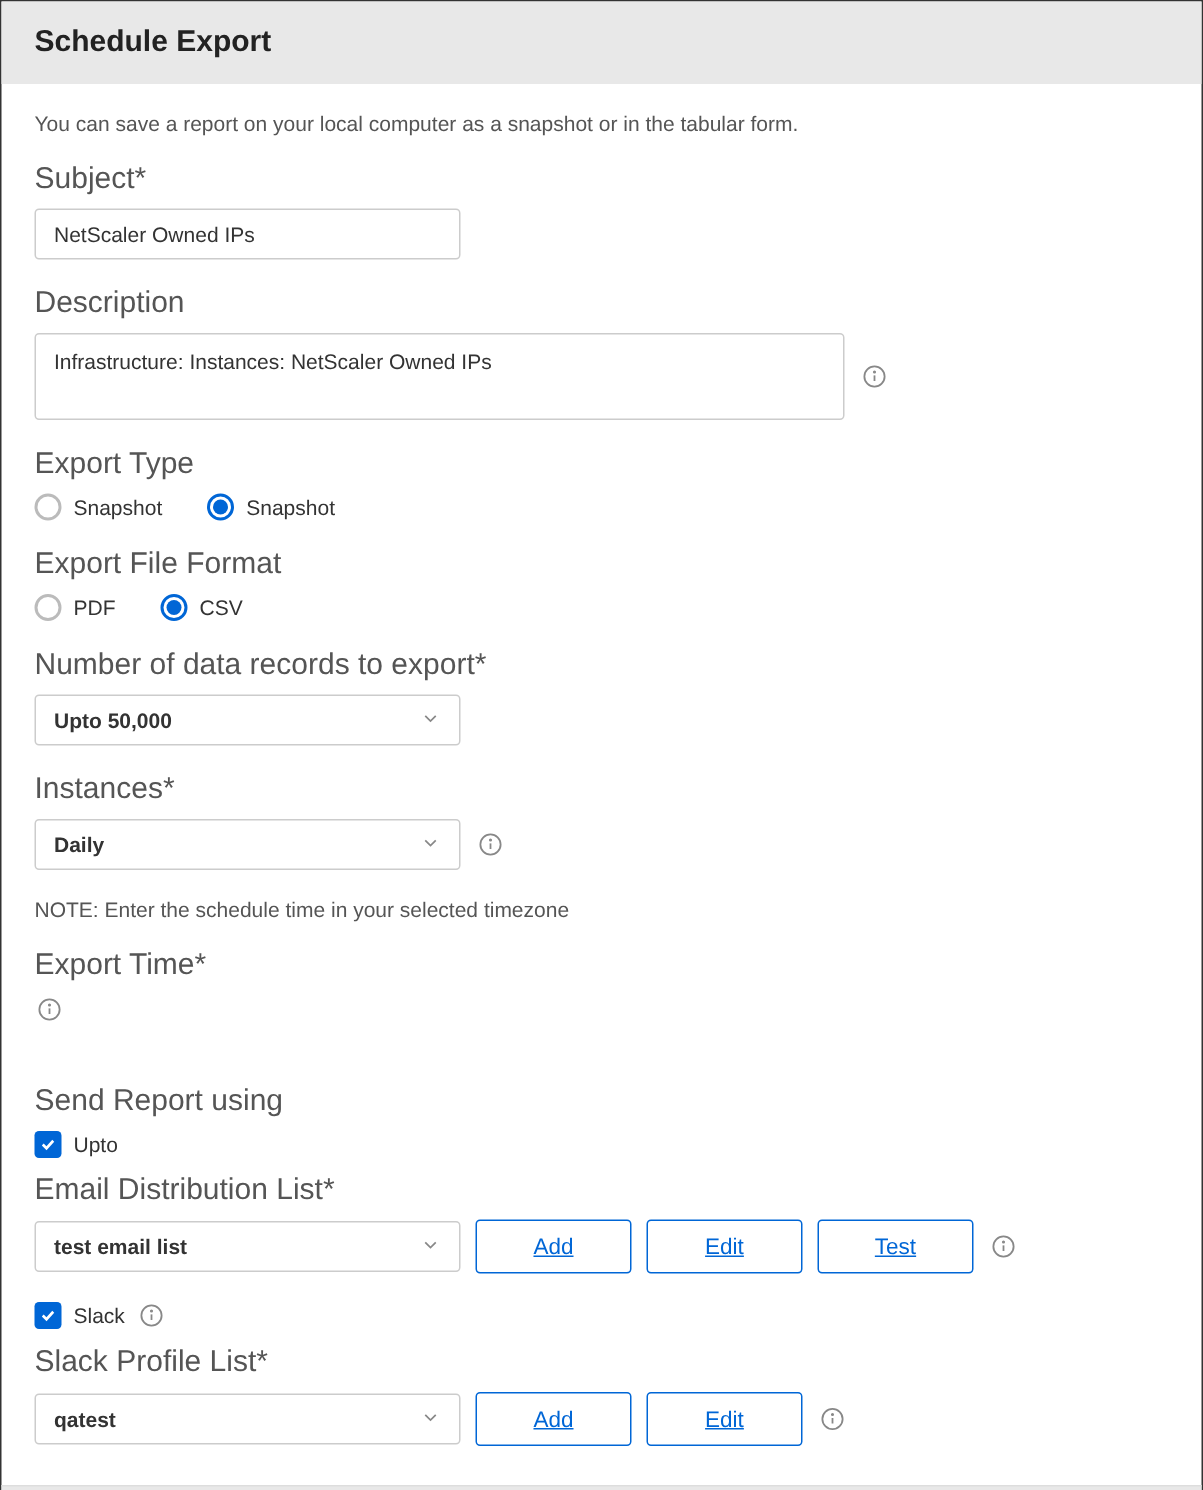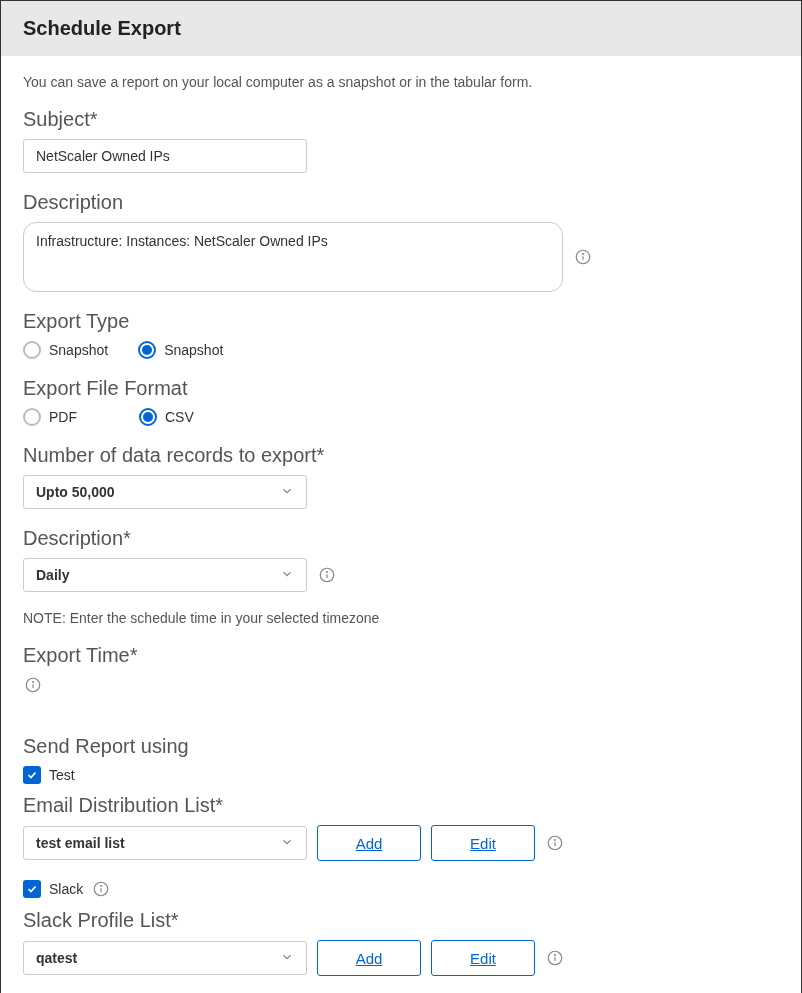--- a/index.html
+++ b/index.html
@@ -40,23 +40,23 @@
     height: 34px;
     border: 1px solid #ccc;
     border-radius: 3px;
     padding: 16px 12px;
     font-size: 14px;
     color: #333;
     font-family: inherit;
   }
   .textarea {
     width: 540px;
-    height: 70px;
+    height: 58px;
     border: 1px solid #ccc;
-    border-radius: 13px;
+    border-radius: 3px;
     padding: 10px 12px;
     font-size: 14px;
     color: #333;
     resize: none;
     font-family: inherit;
   }
   .row {
     display: flex;
     align-items: center;
     gap: 10px;
@@ -221,21 +221,21 @@
           <span class="radio-outer selected">
               <span class="radio-inner"></span>
             </span>
           <span class="radio-label">Snapshot</span>
         </div>
       </div>
     </div>
 
     <div class="field-group">
       <div class="field-label">Export File Format</div>
-      <div class="radio-row" style="gap:62px;">
+      <div class="radio-row" style="gap:30px;">
         <div class="radio-item">
           <span class="radio-outer"></span>
           <span class="radio-label">PDF</span>
         </div>
         <div class="radio-item">
           <span class="radio-outer selected">
               <span class="radio-inner"></span>
             </span>
           <span class="radio-label">CSV</span>
         </div>
@@ -248,21 +248,21 @@
         <span class="select-value">Upto 50,000</span>
         <span class="chevron">
           <svg width="14" height="14" viewBox="0 0 24 24" fill="none" stroke="currentColor" stroke-width="2">
               <polyline points="6 9 12 15 18 9"></polyline>
             </svg>
         </span>
       </div>
     </div>
 
     <div class="field-group">
-      <div class="field-label">Description*</div>
+      <div class="field-label">Instances*</div>
       <div class="row">
         <div class="select">
           <span class="select-value">Daily</span>
           <span class="chevron">
             <svg width="14" height="14" viewBox="0 0 24 24" fill="none" stroke="currentColor" stroke-width="2">
                 <polyline points="6 9 12 15 18 9"></polyline>
               </svg>
           </span>
         </div>
         <span class="info-icon-wrap">
@@ -291,37 +291,38 @@
     </div>
 
     <div class="field-group" style="margin-bottom:10px;margin-top:40px;">
       <div class="field-label">Send Report using</div>
       <div class="checkbox-item">
         <span class="checkbox">
           <svg width="12" height="12" viewBox="0 0 24 24" fill="none" stroke="#fff" stroke-width="3.5">
               <polyline points="5 12 10 17 19 7"></polyline>
             </svg>
         </span>
-        <span class="checkbox-label">Test</span>
+        <span class="checkbox-label">Upto</span>
       </div>
     </div>
 
     <div class="field-group">
       <div class="field-label">Email Distribution List*</div>
       <div class="row">
         <div class="select">
           <span class="select-value">test email list</span>
           <span class="chevron">
             <svg width="14" height="14" viewBox="0 0 24 24" fill="none" stroke="currentColor" stroke-width="2">
                 <polyline points="6 9 12 15 18 9"></polyline>
               </svg>
           </span>
         </div>
         <button class="action-btn">Add</button>
         <button class="action-btn">Edit</button>
+        <button class="action-btn">Test</button>
         <span class="info-icon-wrap">
           <svg width="18" height="18" viewBox="0 0 24 24" fill="none" stroke="currentColor" stroke-width="1.6">
               <circle cx="12" cy="12" r="9"></circle>
               <circle cx="12" cy="8" r="0.6" fill="currentColor"></circle>
               <line x1="12" y1="11" x2="12" y2="16"></line>
             </svg>
         </span>
       </div>
     </div>
 

